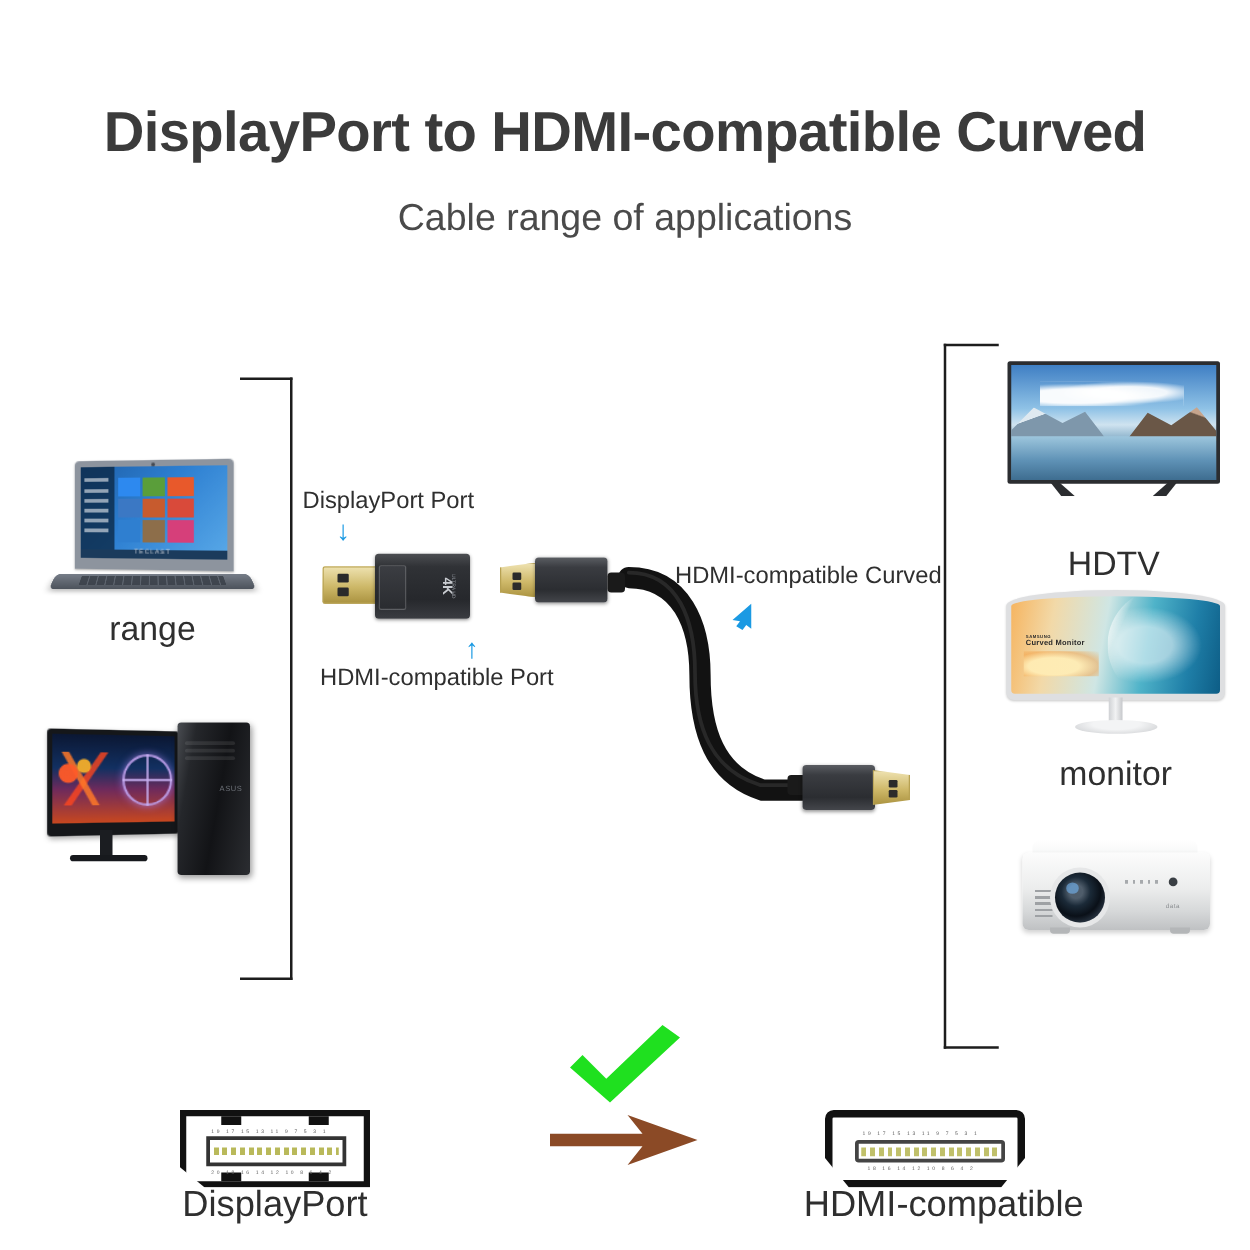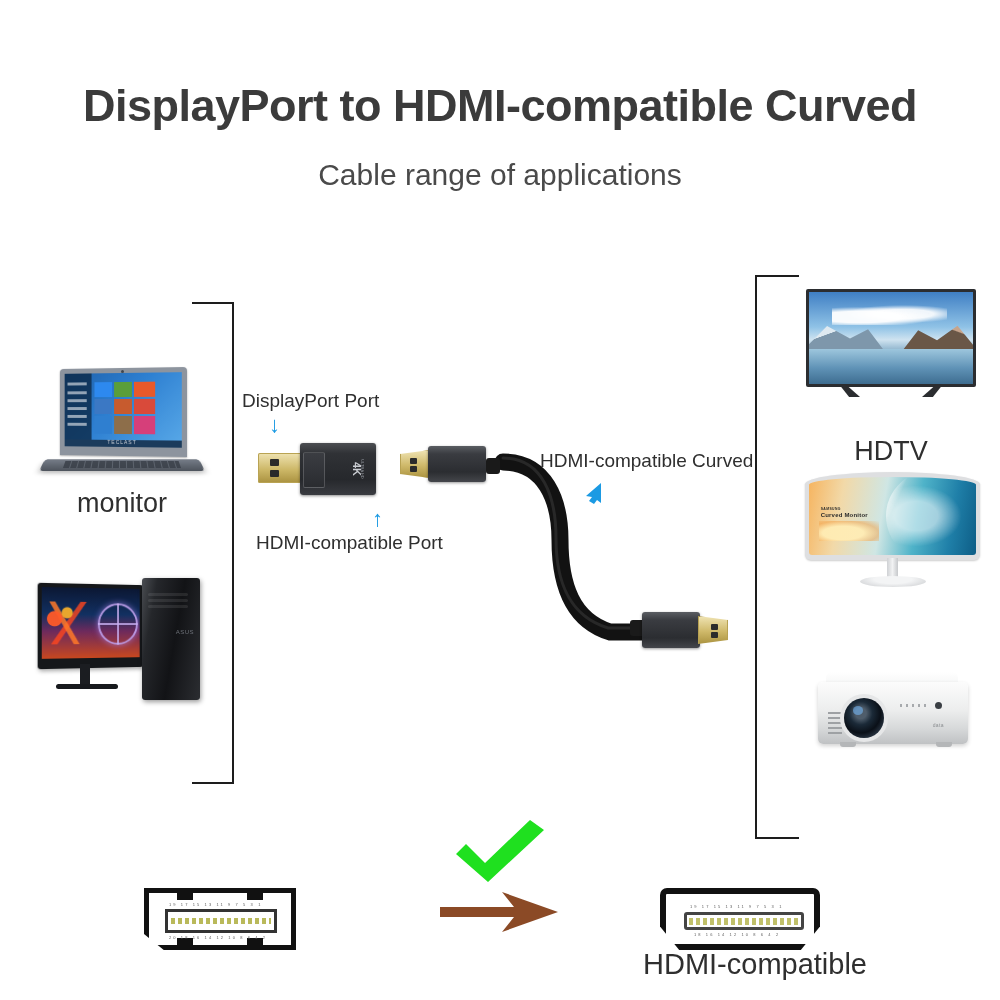--- a/index.html
+++ b/index.html
@@ -401,21 +401,21 @@
           <div class="lt-tile" style="left:66%;top:66%;width:34%;height:34%;background:#d63f7a"></div>
         </div>
         <div class="lt-taskbar"></div>
       </div>
       <div class="lt-logo">TECLAST</div>
     </div>
     <div class="lt-base">
       <div class="lt-keys"></div>
     </div>
   </div>
-  <div class="caption" style="left:42px; top:488px; width:160px; font-size:27px;">monitor</div>
+  <div class="caption" style="left:42px; top:488px; width:160px; font-size:27px;">range</div>
 
   <div class="pc">
     <div class="pc-mon-frame">
       <div class="pc-mon-screen">
         <div class="pc-coaster"></div>
         <div class="pc-wheel"></div>
       </div>
     </div>
     <div class="pc-stand"></div>
     <div class="pc-foot"></div>
@@ -494,20 +494,21 @@
         <div class="cmon-wave"></div>
         <div class="cmon-brand">
           <b>SAMSUNG</b>
           <span>Curved Monitor</span>
         </div>
       </div>
     </div>
     <div class="cmon-stand"></div>
     <div class="cmon-foot"></div>
   </div>
+  <div class="caption" style="left:805px; top:604px; width:175px; font-size:27px;">monitor</div>
 
   <div class="proj">
     <div class="proj-top"></div>
     <div class="proj-body">
       <div class="proj-vent"></div>
       <div class="proj-leds"></div>
       <div class="proj-dot"></div>
       <div class="proj-logo">data</div>
     </div>
     <div class="proj-lens"></div>
@@ -521,20 +522,21 @@
       <div class="dp-notch" style="right:28px; top:0;"></div>
       <div class="dp-notch" style="left:28px; bottom:0;"></div>
       <div class="dp-notch" style="right:28px; bottom:0;"></div>
       <div class="dp-inner">
         <div class="dp-pins"></div>
       </div>
       <div class="pin-nums" style="left:20px; top:9px;">19 17 15 13 11 9 7 5 3 1</div>
       <div class="pin-nums" style="left:20px; top:42px;">20 18 16 14 12 10 8 6 4 2</div>
     </div>
   </div>
+  <div class="caption" style="left:110px; top:948px; width:220px; font-size:29px;">DisplayPort</div>
 
   <svg class="check-mark" viewBox="0 0 96 66">
     <path d="M4,36 L14,26 L33,45 L78,2 L92,12 L36,64 Z" fill="#1fe01f"></path>
   </svg>
   <svg class="brown-arrow" viewBox="0 0 120 44">
     <path d="M0,17 L74,17 L62,2 L118,22 L62,42 L74,27 L0,27 Z" fill="#8b4a26"></path>
   </svg>
 
   <div class="conn-wrap" style="left:660px; top:888px;">
     <div class="hdmi-port">

